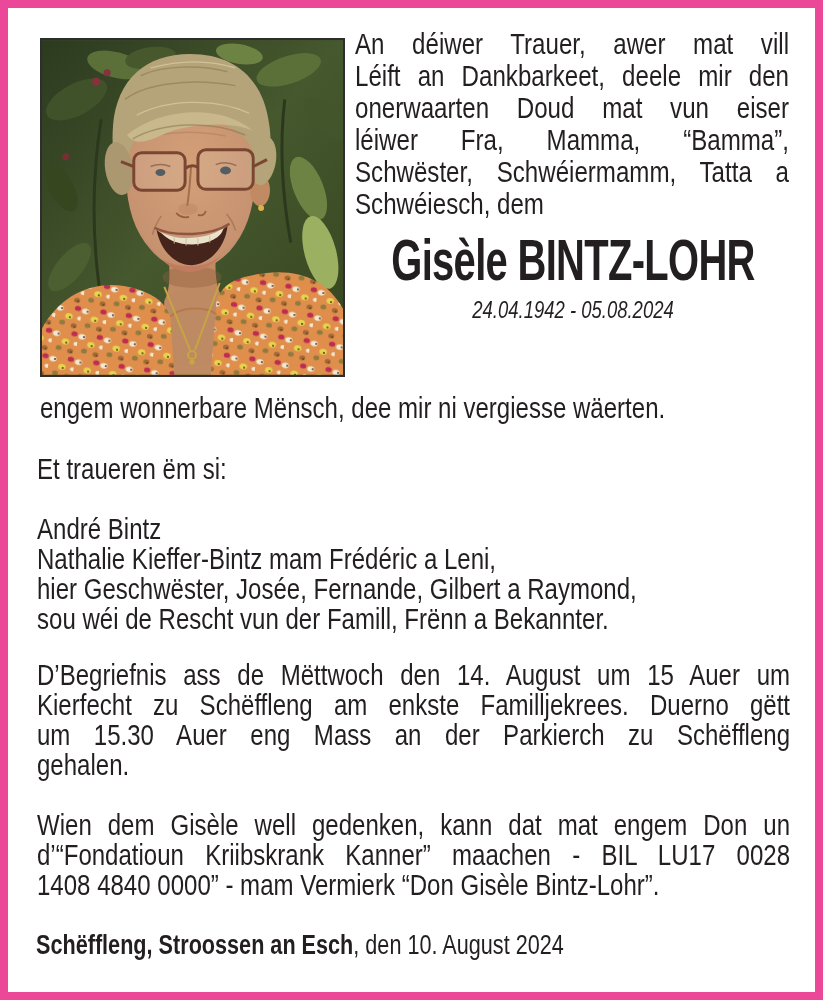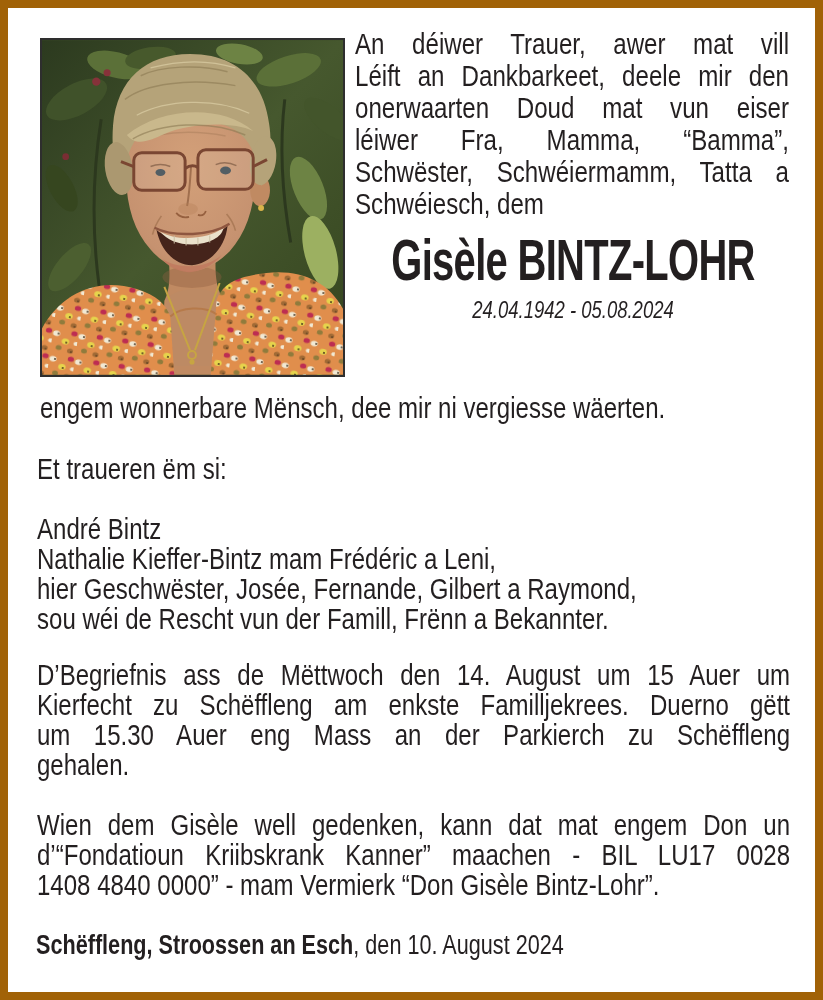--- a/index.html
+++ b/index.html
@@ -1,21 +1,21 @@
 <!DOCTYPE html>
 <html><head>
 <meta charset="utf-8">
 <style>
   html,body{margin:0;padding:0;background:#e8e8e8;}
   .page{
     position:relative;
     width:823px;height:1000px;
     box-sizing:border-box;
     background:#ffffff;
-    border:8px solid #a16207;
+    border:8px solid #ec4899;
     overflow:hidden;
     font-family:"Liberation Sans","DejaVu Sans",sans-serif;
     color:#231f20;
   }
   .abs{position:absolute;}
   
   .cond{transform-origin:0 0;}
   .cw-wide{width:940px;transform:scaleX(0.8011);}
   .cw-narrow{width:540px;transform:scaleX(0.8037);}
   .cw-name{width:630px;transform:scaleX(0.6889);}

